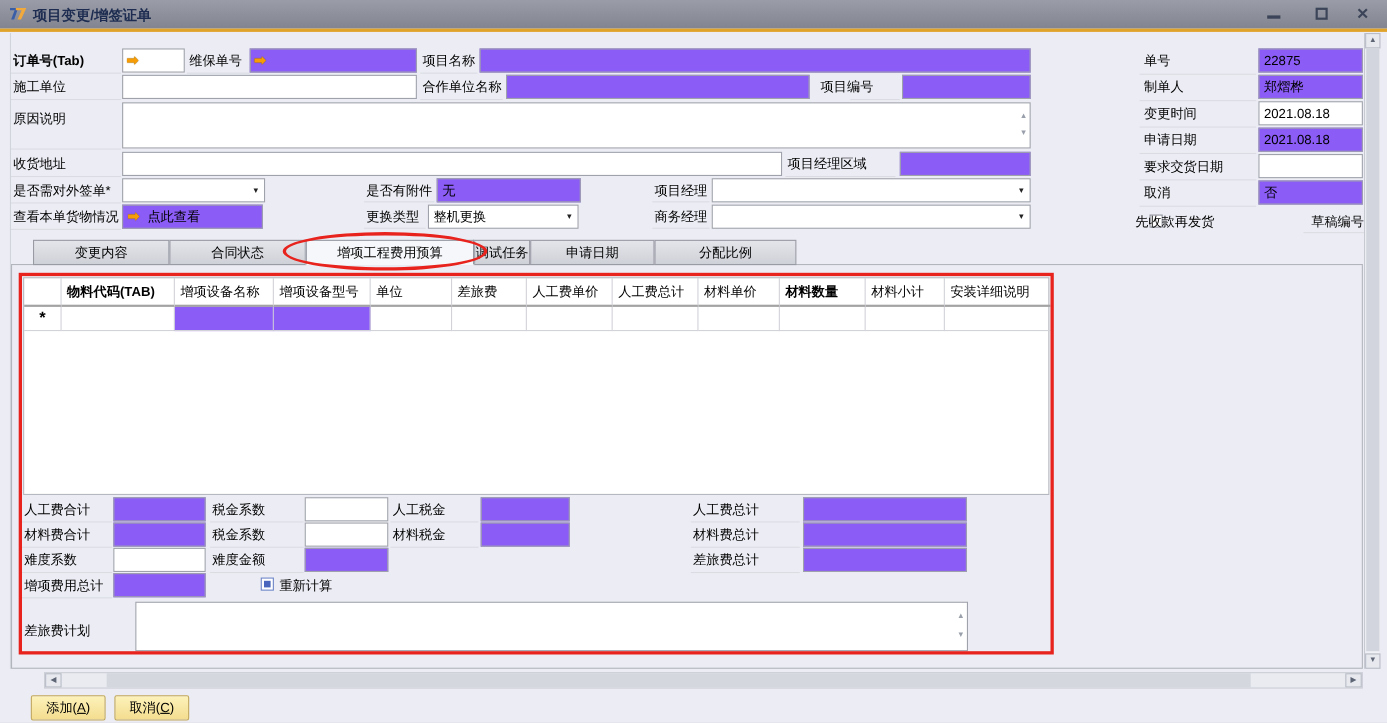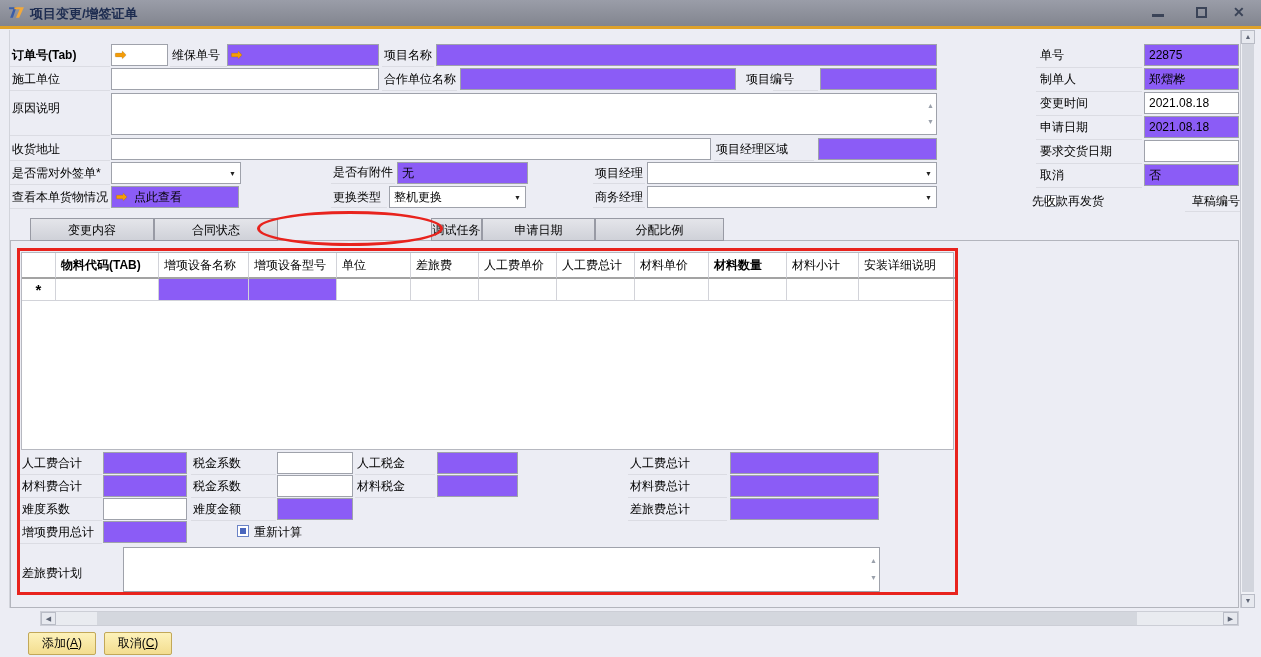--- a/index.html
+++ b/index.html
@@ -130,21 +130,21 @@
 
   <div class="lbl" style="left:12px;top:138px;">收货地址</div>
   <input class="fld" style="left: 111px; top: 138px; width: 600px;">
   <div class="lbl" style="left:716px;top:138px;">项目经理区域</div>
   <div class="fld gray" style="left:818px;top:138px;width:119px;"></div>
 
   <div class="lbl" style="left:12px;top:162px;">是否需对外签单*</div>
   <div class="fld dd" style="left:111px;top:162px;width:130px;">
     <span class="caret">▼</span>
   </div>
-  <div class="lbl" style="left:333px;top:162px;font-family:Liberation Mono, monospace;">是否有附件</div>
+  <div class="lbl" style="left:333px;top:162px;">是否有附件</div>
   <div class="fld gray" style="left:397px;top:162px;width:131px;">无</div>
   <div class="lbl" style="left:595px;top:162px;">项目经理</div>
   <div class="fld dd" style="left:647px;top:162px;width:290px;">
     <span class="caret">▼</span>
   </div>
 
   <div class="lbl" style="left:12px;top:186px;">查看本单货物情况</div>
   <div class="fld gray" style="left:111px;top:186px;width:128px;padding-left:22px;">点此查看</div>
   <div class="arrow" style="left:116px;top:186px;">➡</div>
   <div class="lbl" style="left:333px;top:186px;">更换类型</div>
@@ -169,20 +169,21 @@
   <input class="fld" style="left: 1144px; top: 140px; width: 95px;" value="">
   <div class="lbl" style="left:1040px;top:164px;">取消</div>
   <div class="fld gray" style="left:1144px;top:164px;width:95px;">否</div>
   <span class="cb" style="left:1045px;top:195px;"></span>
   <div class="lbl" style="left:1032px;top:190px;">先收款再发货</div>
   <div class="lbl" style="left:1192px;top:190px;">草稿编号</div>
 
   <div class="groupbox"></div>
   <div class="tab" style="left:30px;width:124px;">变更内容</div>
   <div class="tab" style="left:154px;width:124px;">合同状态</div>
+  <div class="tab active" style="left:278px;width:153px;">增项工程费用预算</div>
   <div class="tab" style="left:431px;width:51px;">调试任务</div>
   <div class="tab" style="left:482px;width:113px;">申请日期</div>
   <div class="tab" style="left:595px;width:129px;">分配比例</div>
 
   <div class="tbl">
     <div class="trow th">
       <div class="tc sel" style="width:34px;"></div>
       <div class="tc b" style="width:103px;">物料代码(TAB)</div>
       <div class="tc" style="width:90px;">增项设备名称</div>
       <div class="tc" style="width:88px;">增项设备型号</div>

